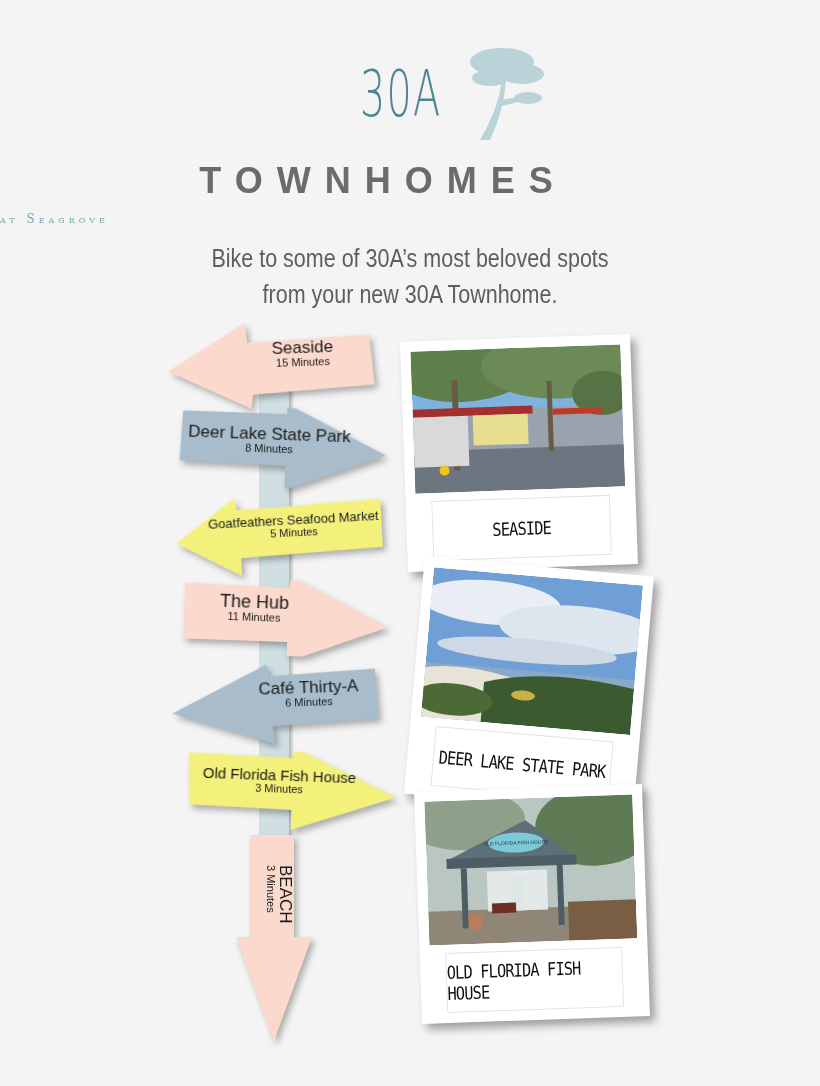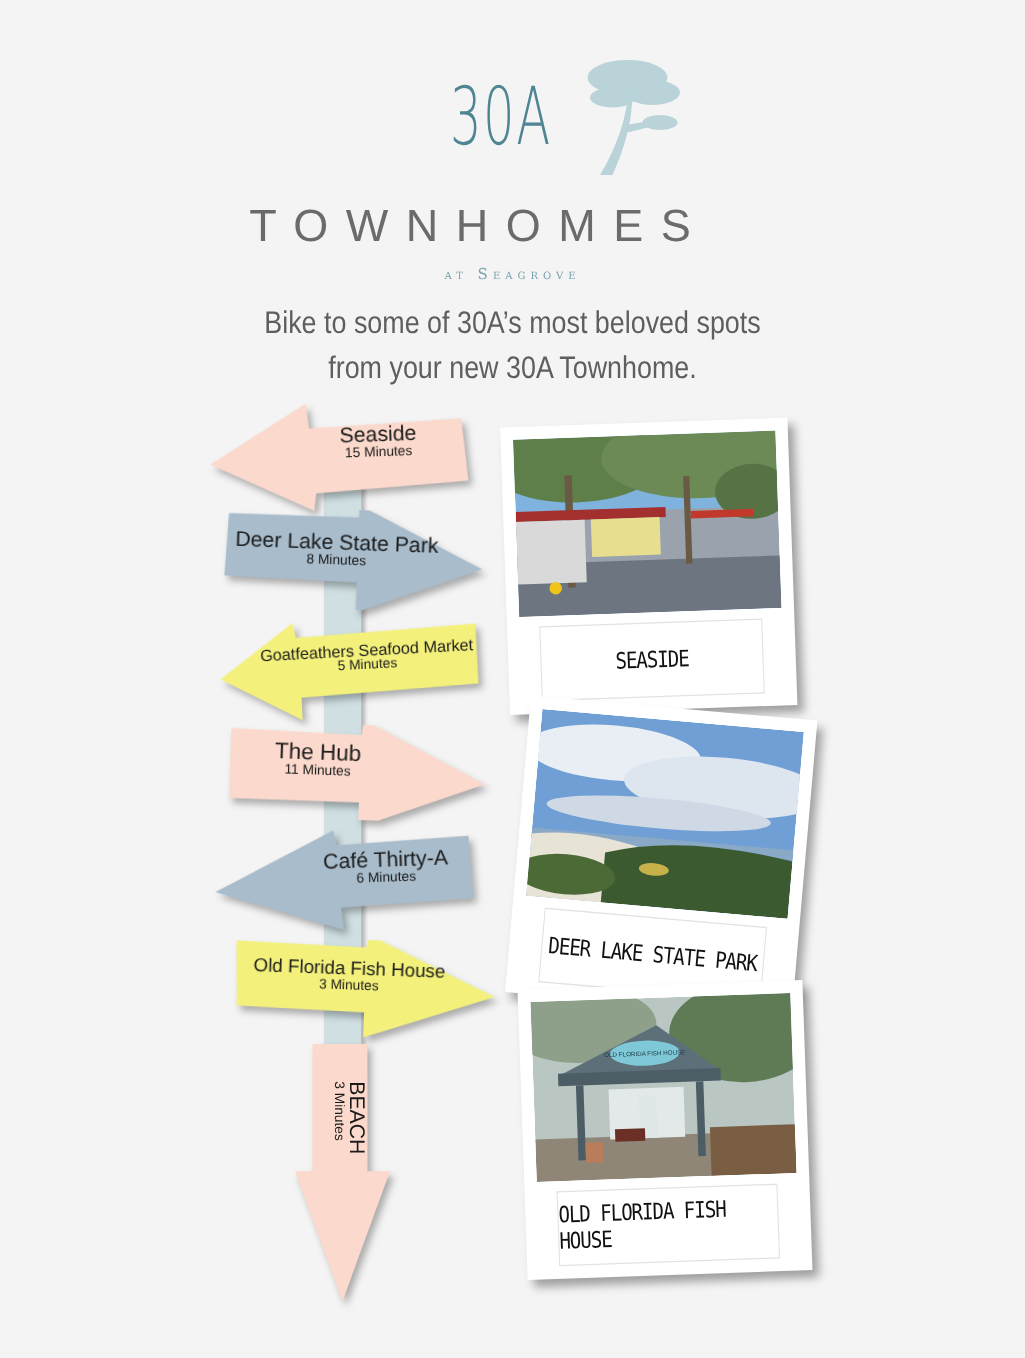--- a/index.html
+++ b/index.html
@@ -11,25 +11,25 @@
   .logo { position: absolute; left: 0; top: 0; width: 820px; height: 235px; padding-left: 24px; }
   .logo-30a {
     position: absolute; left: 360px; top: 62px;
     font-family: "DejaVu Sans", sans-serif; font-weight: 200;
     font-size: 64px; color: #4f8593; letter-spacing: 2px;
     transform: scaleX(0.62); transform-origin: left top; line-height: 1;
   }
   .logo-tree { position: absolute; left: 440px; top: 40px; width: 120px; height: 100px; }
   .logo-townhomes {
     position: absolute; left: 0; width: 752px; top: 160px; text-align: center;
-    font-size: 36px; letter-spacing: 14px; color: #6b6b6b; font-weight: 400;
+    font-size: 36px; letter-spacing: 14px; color: #6b6b6b; font-weight: 700;
     padding-left: 14px; box-sizing: border-box;
   }
   .logo-seagrove {
-    position: absolute; left: 0; width: 820px; top: 212px; text-align: center;
+    position: absolute; left: 0; width: 820px; top: 212px; 
     font-family: "DejaVu Serif", serif; font-size: 12px; letter-spacing: 4px;
     color: #7aa3ae; font-variant: small-caps;
   }
   .tagline {
     position: absolute; left: 0; top: 240px; width: 820px; text-align: center;
     font-size: 25px; color: #5e5e5e; line-height: 36px;
     transform: scaleX(0.86);
   }
   .pole {
     position: absolute; left: 259px; top: 360px; width: 30px; height: 500px;

